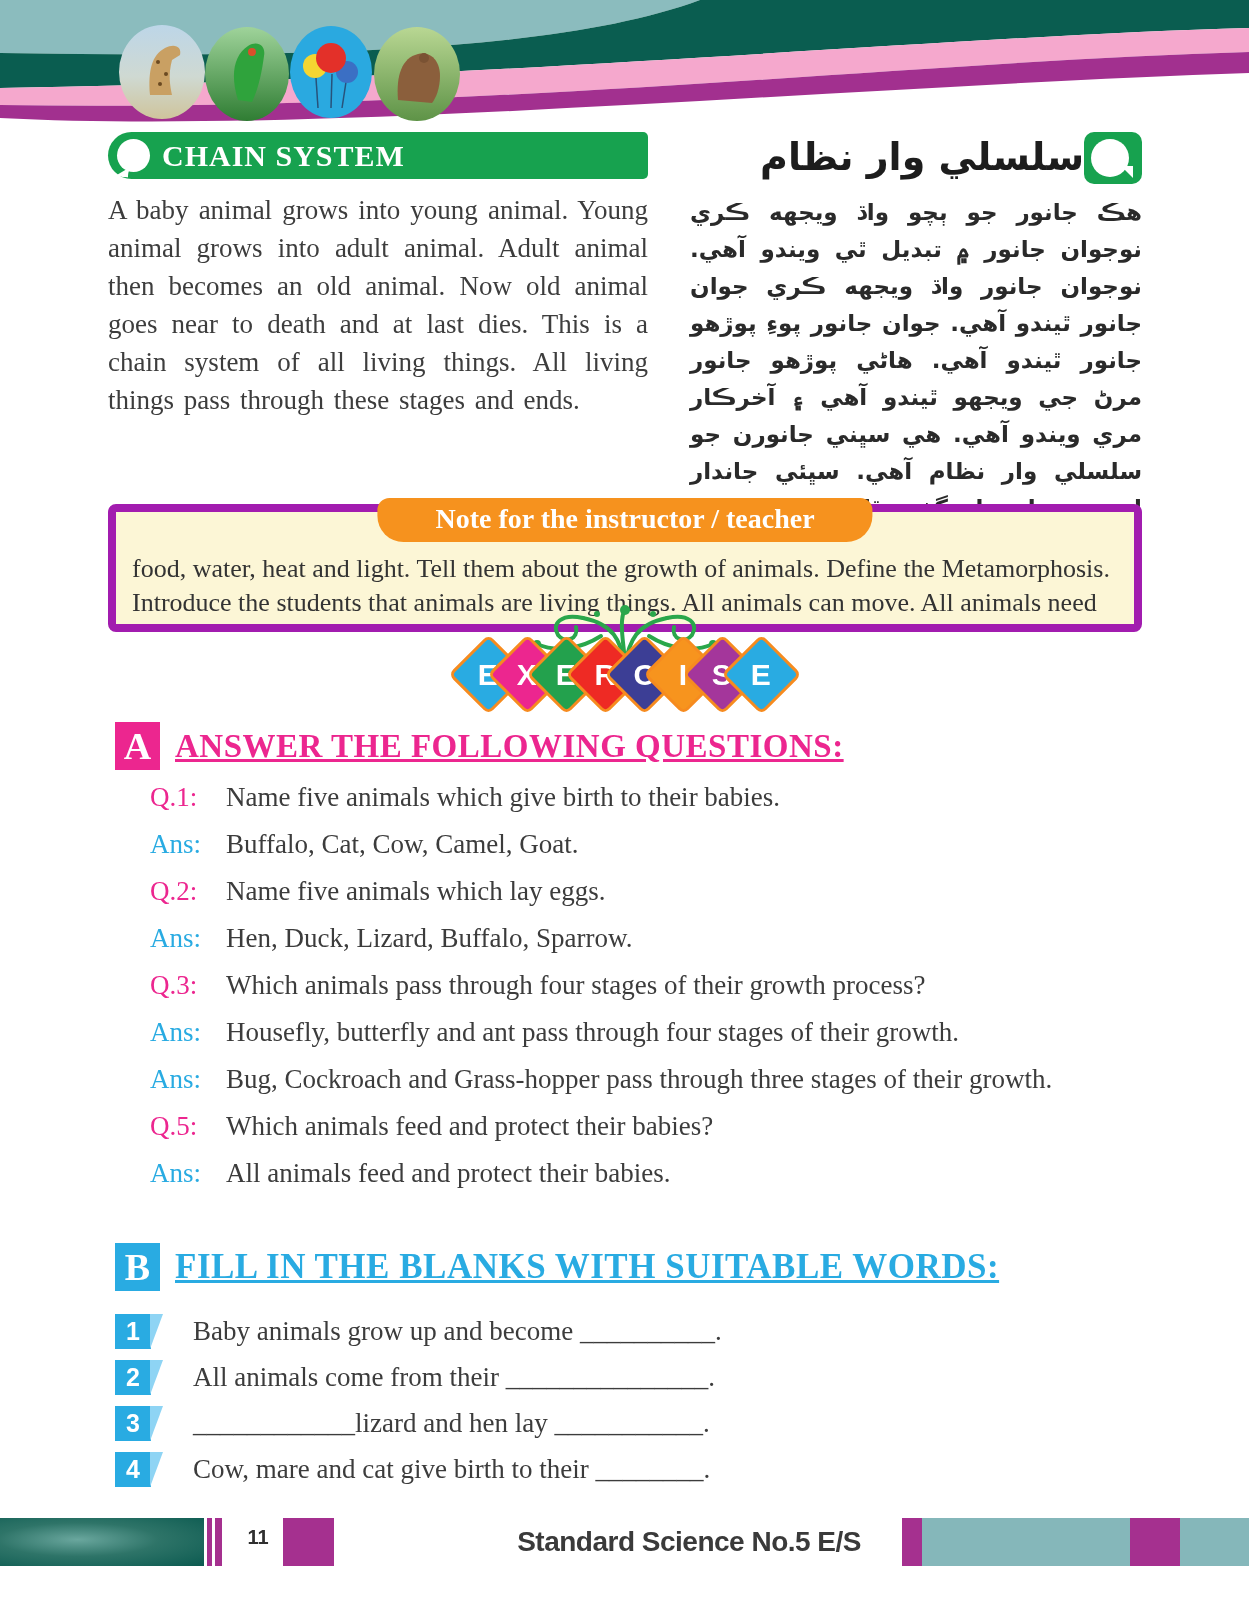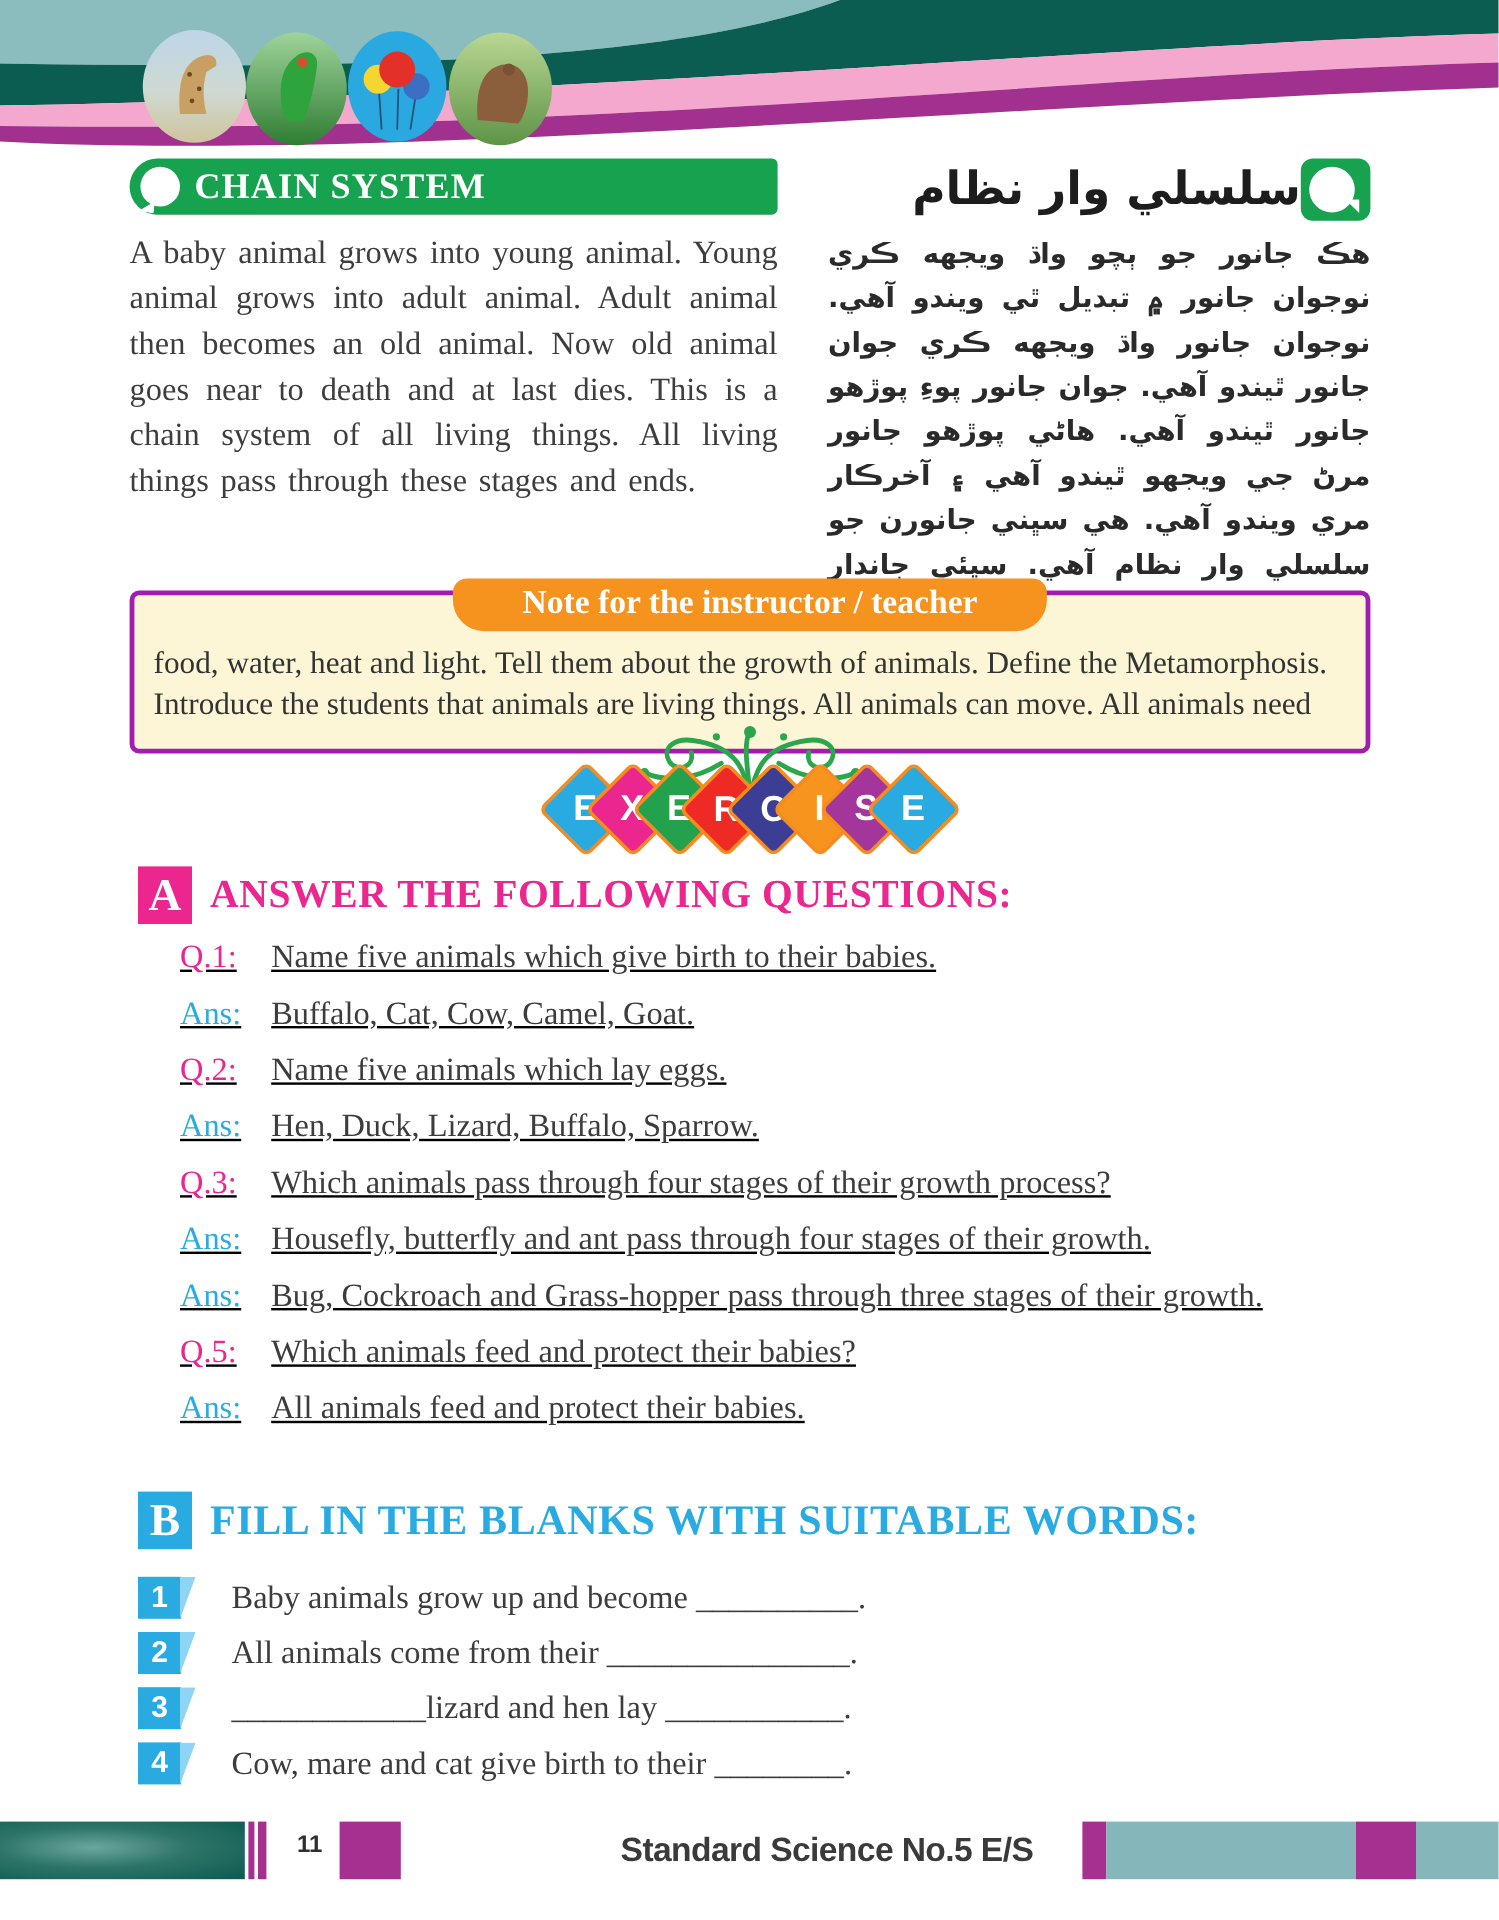--- a/index.html
+++ b/index.html
@@ -20,42 +20,42 @@
   .en-body{margin-top:12px;font-size:27px;line-height:38px;color:#3d3d3d;text-align:justify;word-spacing:3px;}
   .sd-head{display:flex;align-items:center;}
   .sd-icon{width:58px;height:52px;background:#17a24f;border-radius:10px;position:relative;flex:0 0 auto;}
   .sd-icon .c{position:absolute;top:7px;left:7px;width:38px;height:38px;background:#fff;border-radius:50%;}
   .sd-icon .t{position:absolute;right:9px;bottom:6px;width:12px;height:12px;background:#fff;clip-path:polygon(0 0,100% 0,100% 100%);}
   .sd-title{font-family:"DejaVu Sans",sans-serif;font-size:38px;font-weight:bold;color:#1d1d1d;line-height:1.2;}
   .sd-body{margin-top:10px;font-family:"DejaVu Sans",sans-serif;font-size:23px;font-weight:bold;line-height:37px;color:#2a2a2a;text-align:justify;}
 
   
   .note{position:absolute;top:492px;left:108px;width:1034px;}
-  .note-box{position:relative;background:#fcf6d6;border:4px solid #a21caf;border-radius:8px;padding:40px 16px 20px 16px;box-sizing:border-box;}
+  .note-box{position:relative;margin-top:12px;background:#fcf6d6;border:8px solid #a21caf;border-radius:8px;padding:40px 16px 4px 16px;box-sizing:border-box;}
   .note-banner{position:absolute;top:-14px;left:50%;transform:translateX(-50%);background:#f6921e;color:#fff;font-size:28px;font-weight:bold;padding:5px 58px 7px;border-radius:12px 12px 26px 26px;white-space:nowrap;}
   .note-line{font-size:26px;line-height:34px;color:#333;text-align:justify;}
 
   
   .exercise{position:absolute;top:600px;left:0;width:1249px;height:124px;}
   .flourish{position:absolute;top:2px;left:50%;transform:translateX(-50%);}
   .diamond-row{position:absolute;top:46px;left:0;width:100%;display:flex;justify-content:center;}
   .diamond{width:51px;height:51px;border:3px solid #f68b1f;border-radius:7px;transform:rotate(45deg);margin:0 -9px;display:flex;align-items:center;justify-content:center;position:relative;z-index:1;}
   .diamond span{transform:rotate(-45deg);color:#fff;font-family:"Liberation Sans",sans-serif;font-weight:bold;font-size:30px;}
 
   
   .sec{position:absolute;left:115px;display:flex;align-items:center;gap:15px;}
   .sec-a{top:722px;}
   .sec-b{top:1243px;}
   .sec-badge{width:45px;height:48px;display:flex;align-items:center;justify-content:center;color:#fff;font-size:38px;font-weight:bold;font-family:"Liberation Serif",serif;}
-  .sec-title{font-weight:bold;font-size:33px;letter-spacing:0.5px;white-space:nowrap;}
+  .sec-title{font-weight:bold;font-size:33px;letter-spacing:0.5px;white-space:nowrap;text-decoration:underline;}
   .sec-a .sec-title{color:#ec268f;}
   .sec-b .sec-title{color:#29abe2;font-size:35px;}
 
   
-  .qa{position:absolute;top:782px;left:150px;width:1000px;text-decoration:underline;}
+  .qa{position:absolute;top:782px;left:150px;width:1000px;}
   .qa-row{display:flex;margin-bottom:17px;font-size:27px;line-height:30px;}
   .qa-label{flex:0 0 76px;font-weight:normal;}
   .q-label{color:#ec268f;}
   .a-label{color:#29abe2;}
   .qa-text{flex:1;color:#3c3c3c;}
 
   
   .items{position:absolute;top:1314px;left:115px;width:1030px;}
   .item-row{display:flex;align-items:center;margin-bottom:11px;height:35px;}
   .num-badge{width:36px;height:35px;background:#29abe2;color:#fff;display:flex;align-items:center;justify-content:center;font-family:"Liberation Sans",sans-serif;font-weight:bold;font-size:25px;position:relative;flex:0 0 auto;}

